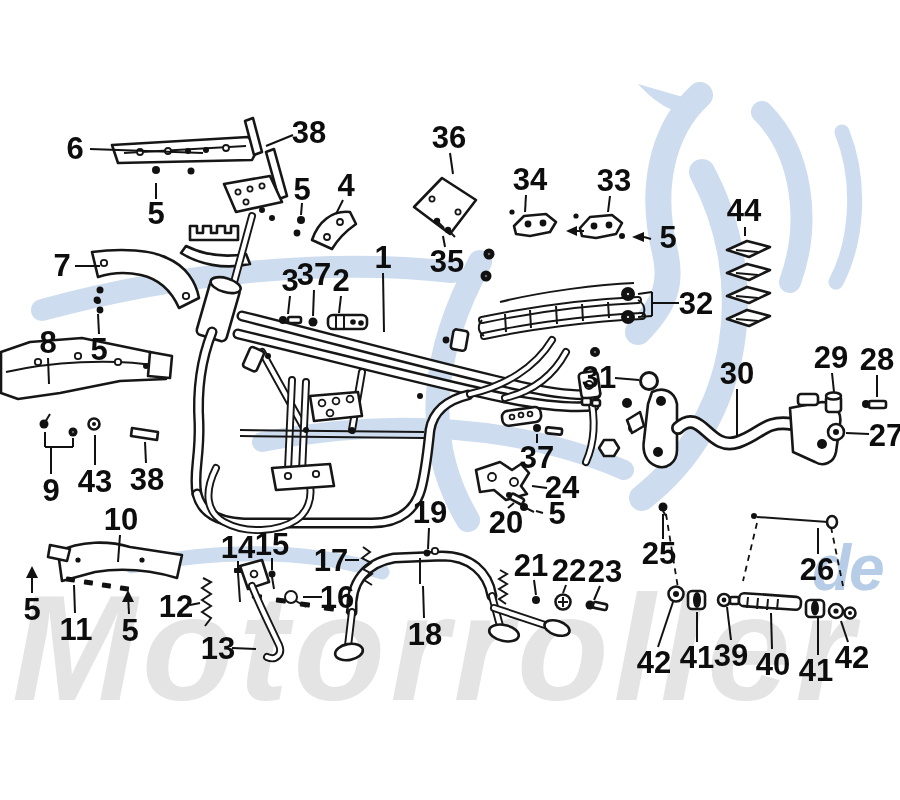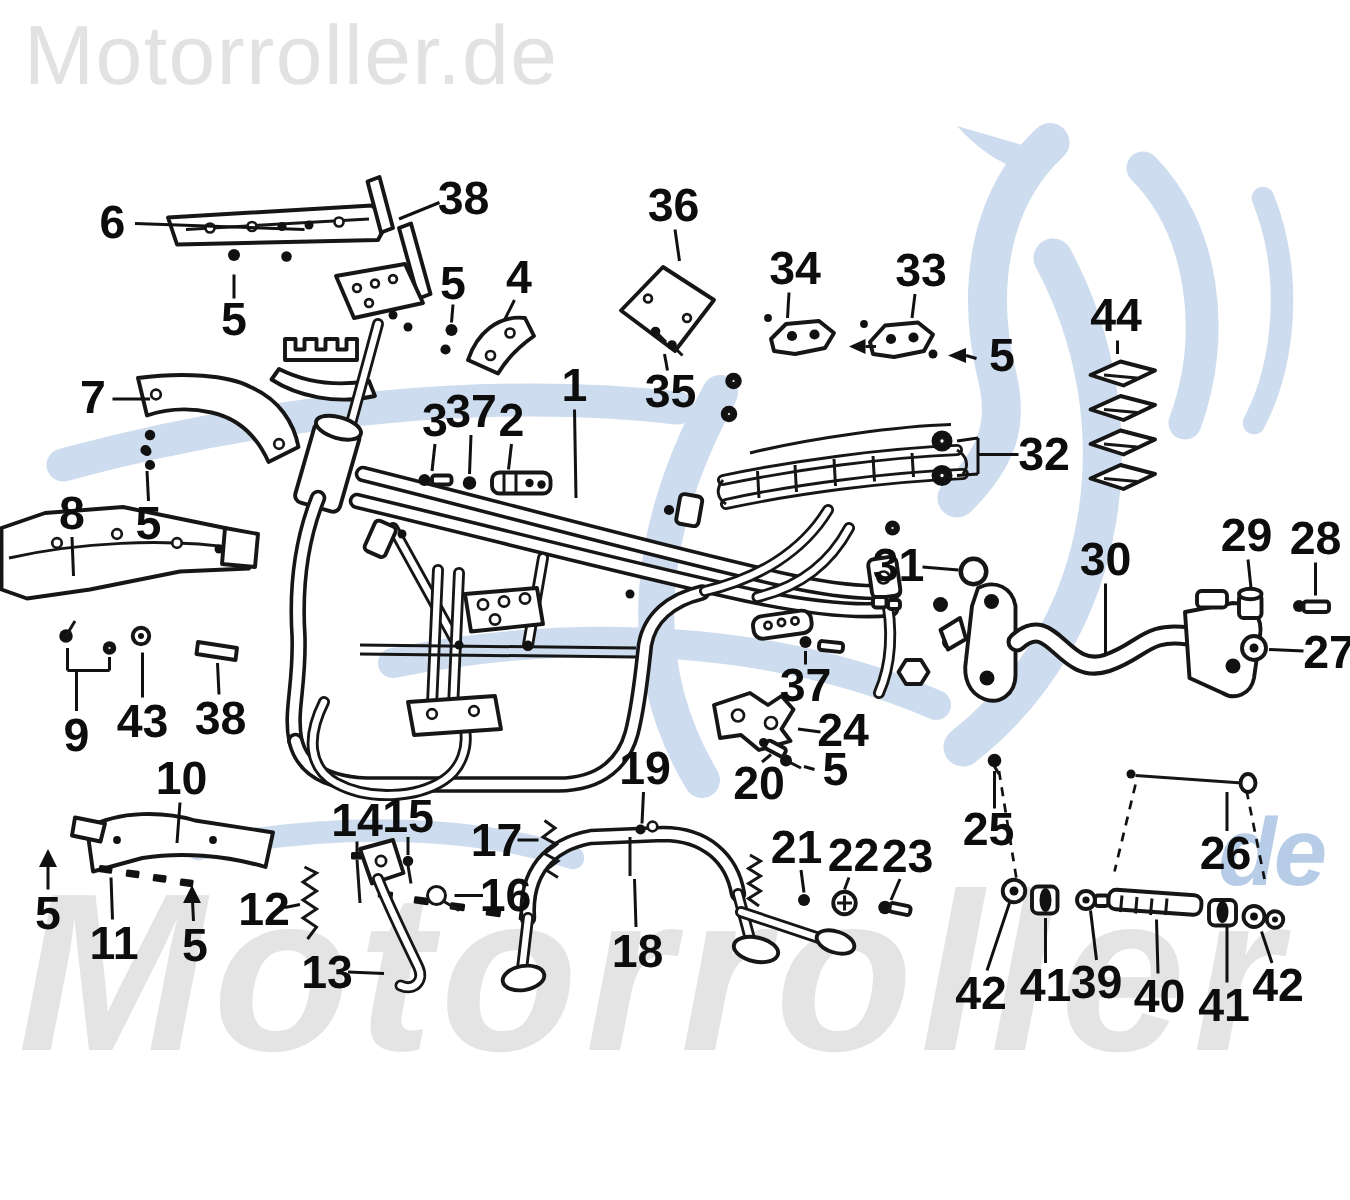--- a/index.html
+++ b/index.html
@@ -25,21 +25,20 @@
   .tube-o.xl{stroke-width:14;} .tube-i.xl{stroke-width:8.6;}
   .hole{stroke:#161616;fill:#fff;stroke-width:1.8;}
   .dot{fill:#111;}
   .thin{stroke:#161616;stroke-width:2;fill:none;}
 </style>
 </head>
 <body>
 
 <div class="page">
 
-  <div class="header-wm">Motorroller.de</div>
 
   <svg class="diagram" width="900" height="800" viewBox="0 0 900 800">
 
     <g id="wm-bird">
       <path class="wm-bird" stroke-width="26" d="M700,95 C660,132 650,192 665,252 C672,282 666,304 638,332"></path>
       <path d="M700,102 L638,84 C658,106 676,114 696,116 Z" fill="#cddcee" stroke="none"></path>
       <path class="wm-bird" stroke-width="22" d="M762,112 C802,152 812,222 790,282"></path>
       <path class="wm-bird" stroke-width="15" d="M842,132 C862,182 857,242 836,282"></path>
       <path class="wm-bird" stroke-width="26" d="M702,172 C760,280 742,420 642,498"></path>
       <path class="wm-bird" stroke-width="22" d="M42,310 C182,272 332,258 452,272"></path>

